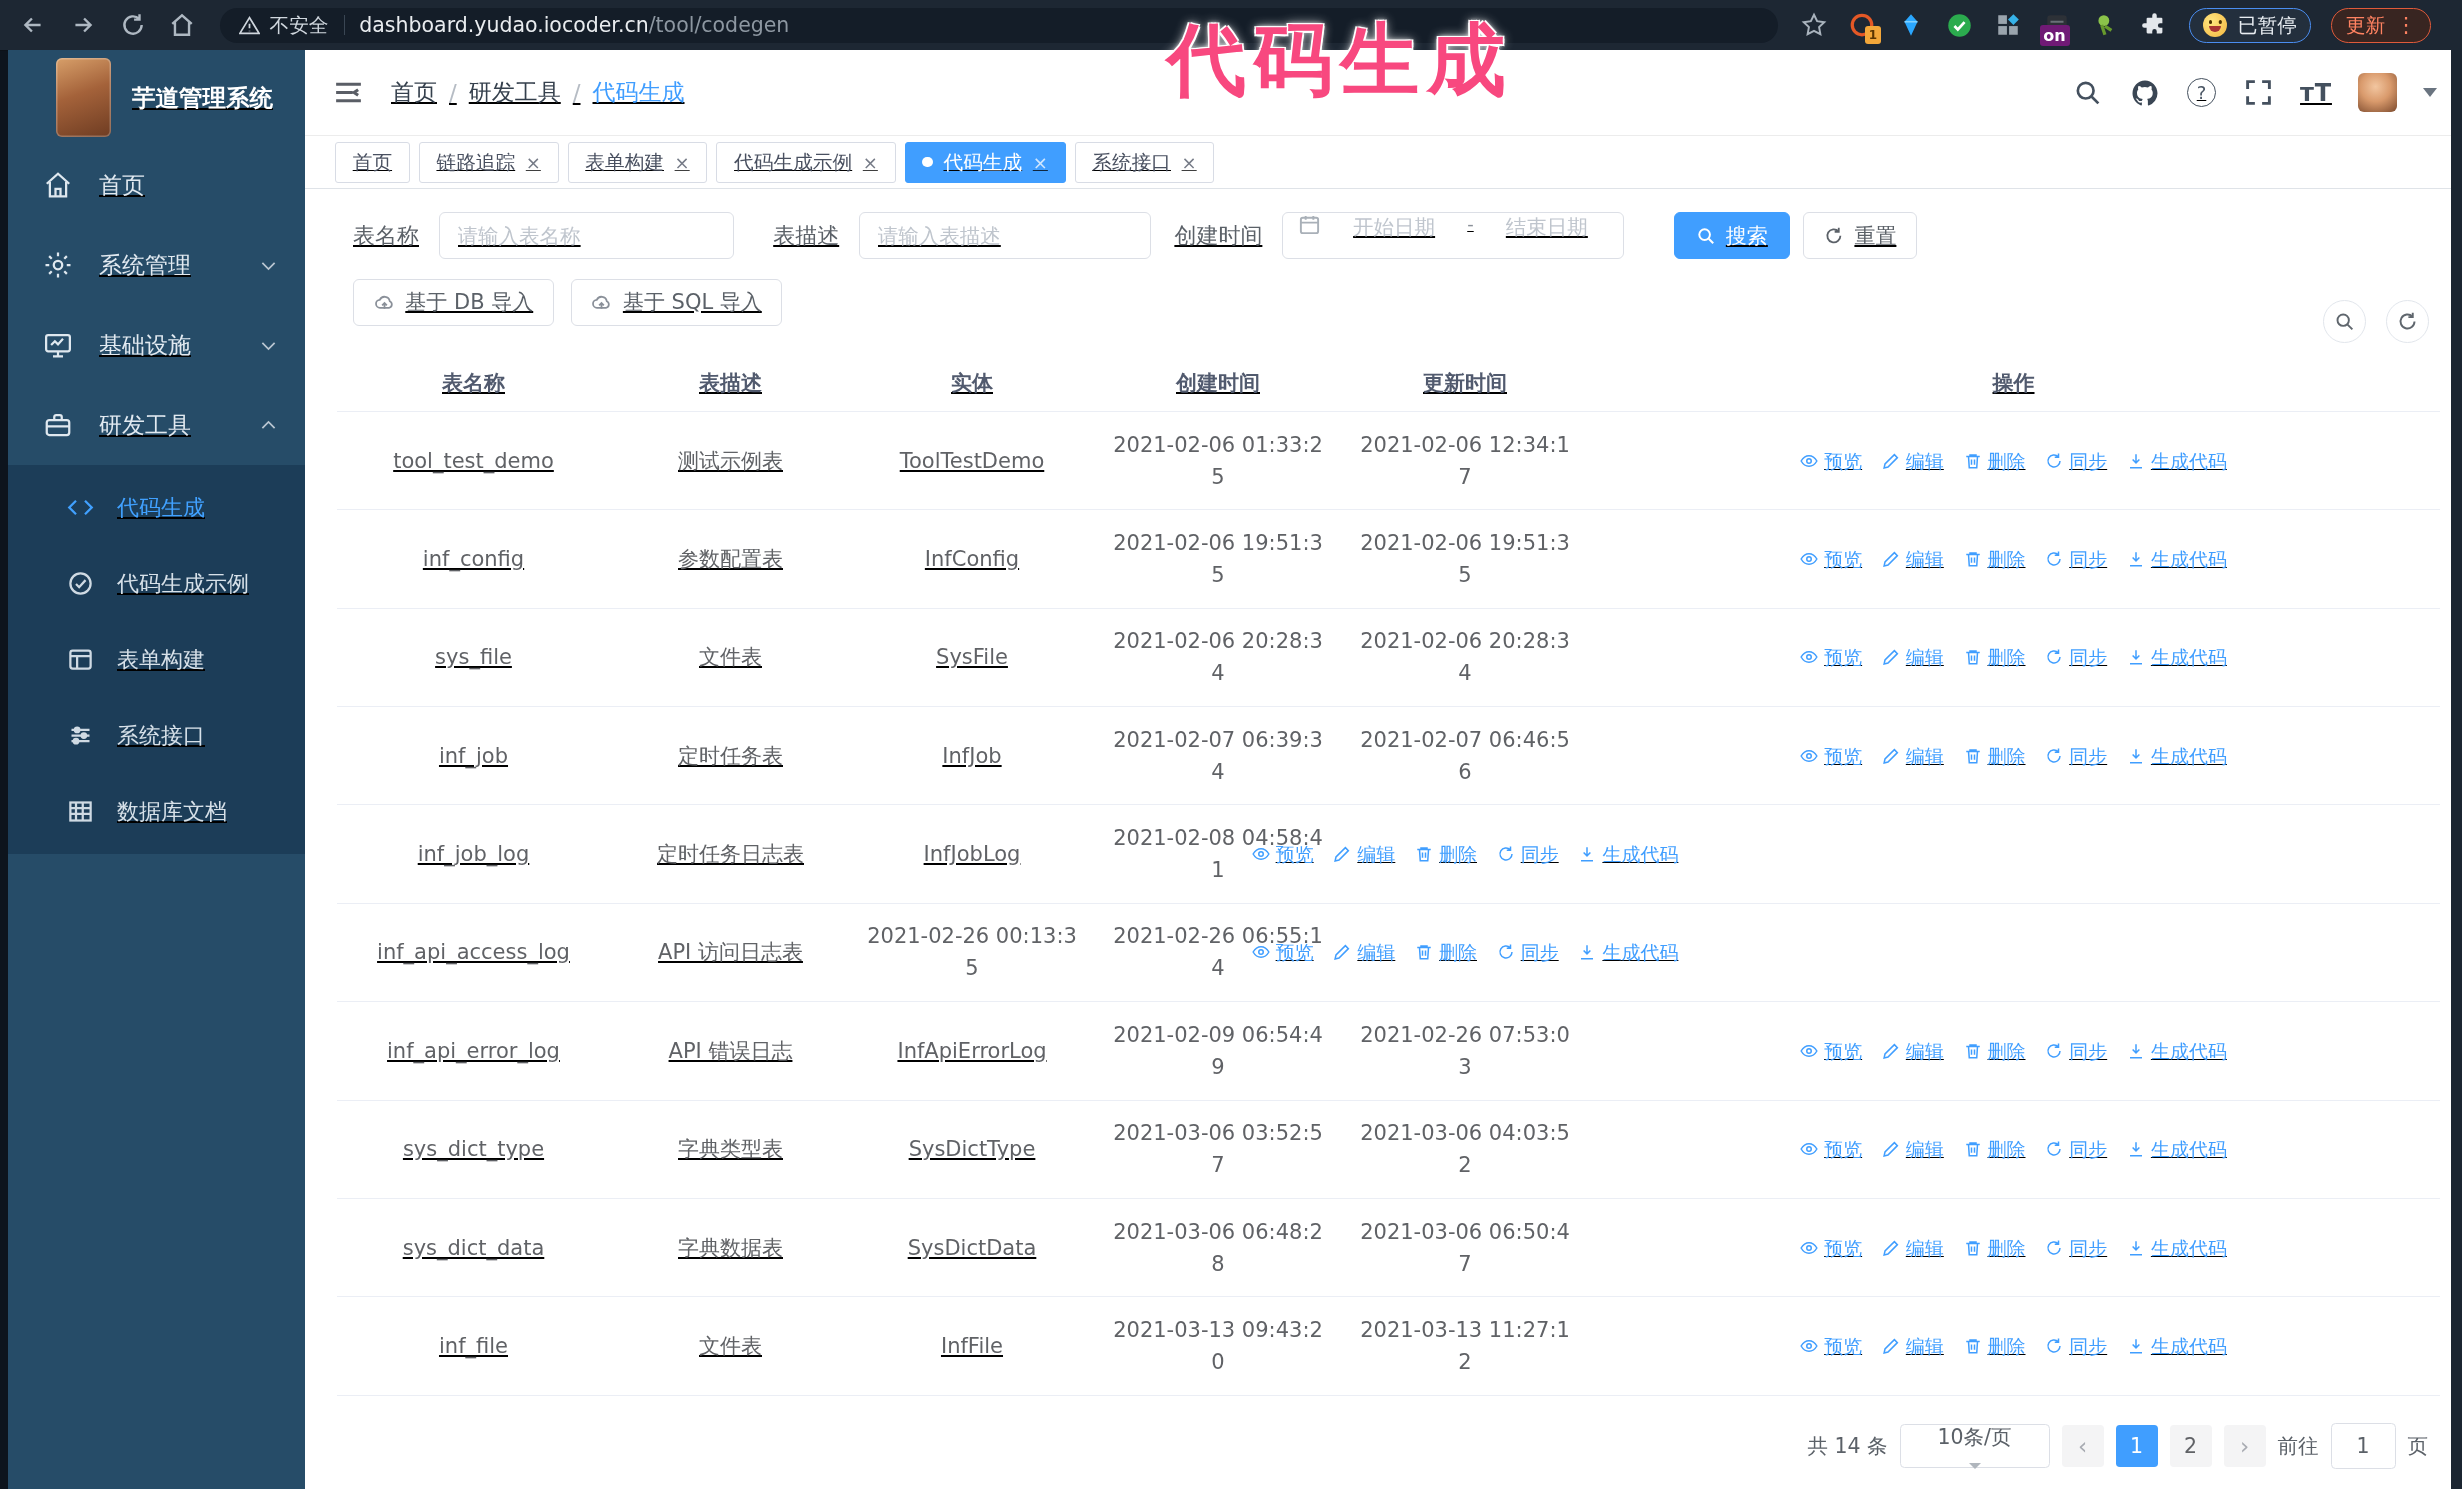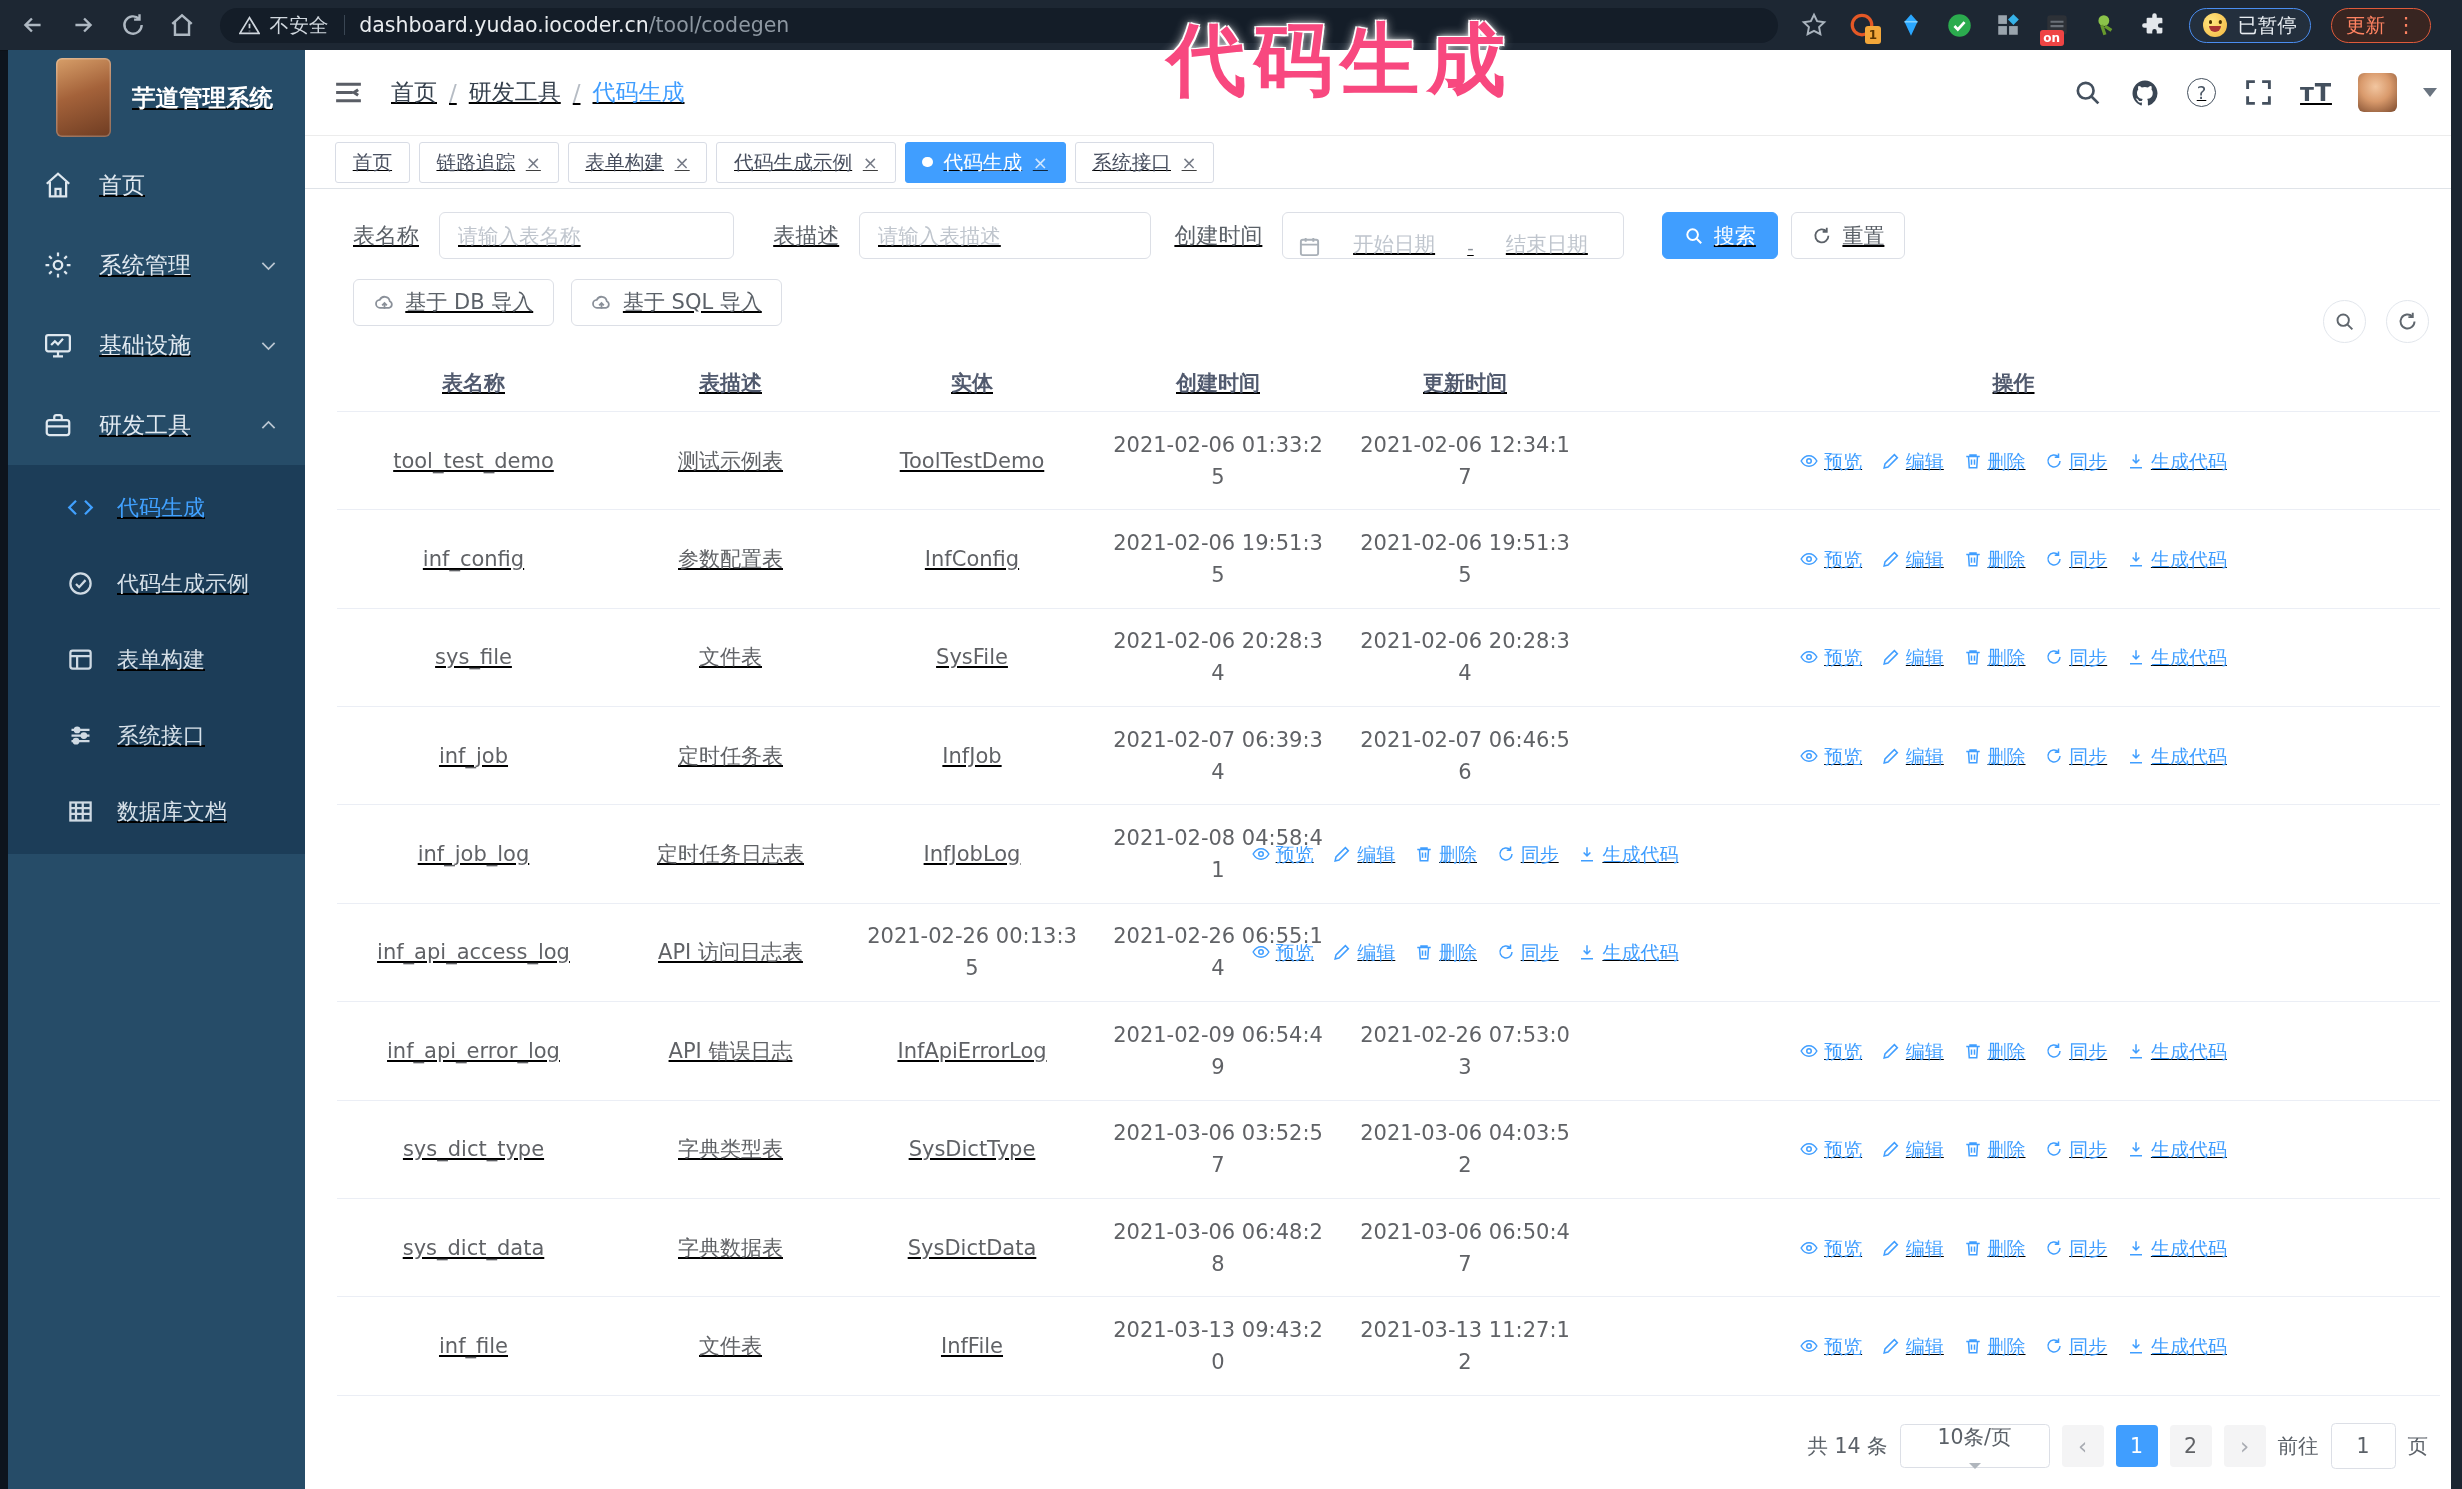--- a/index.html
+++ b/index.html
@@ -15,22 +15,22 @@
             display:flex;align-items:center;padding:0 19.7px;color:#c9d0d8;}
   .url-warn{color:#cfd6dd;margin-right:9px;}
   .url-sec{font-size:19.7px;color:#cfd6dd;}
   .url-div{width:0.8px;height:19.7px;background:#3a4653;margin:0 15px;}
   .url-host{font-size:20.5px;color:#e9ecef;}
   .url-path{font-size:20.5px;color:#8d97a1;}
   .chrome-right{display:flex;align-items:center;margin-left:21px;gap:19.7px;}
   .ext{width:29px;height:29px;position:relative;display:flex;align-items:center;justify-content:center;}
   .badge-num{position:absolute;right:-4.5px;bottom:-4.5px;width:16.7px;height:18px;background:#f3a73a;border-radius:3px;
              color:#5b3400;font-size:12px;display:flex;align-items:center;justify-content:center;font-weight:bold;}
-  .badge-on{position:absolute;left:-3px;bottom:-6px;padding:0.8px 3.8px;background:#ef4444;border-radius:3px;
-            color:#fff;font-size:12px;font-weight:bold;}
+  .badge-on{position:absolute;left:-3px;bottom:-6px;padding:0.8px 3.8px;background:#701a75;border-radius:3px;
+            color:#fff;font-size:16px;font-weight:bold;}
   .pill{height:35px;border-radius:17.4px;display:flex;align-items:center;padding:0 13.6px;gap:10.6px;box-sizing:border-box;}
   .pill-profile{border:1.9px solid #4a8df0;background:#232f3d;}
   .pill-profile .face{width:24px;height:24px;border-radius:50%;background:radial-gradient(circle at 35% 35%,#ffe680,#f4b63f);position:relative;}
   .pill-profile .face:before{content:"";position:absolute;left:5.3px;top:6.8px;width:3.8px;height:3.8px;border-radius:50%;background:#4a3000;box-shadow:9.8px 0 0 #4a3000;}
   .pill-profile .face:after{content:"";position:absolute;left:6px;top:13px;width:12px;height:6px;border-radius:0 0 12px 12px;background:#a33;}
   .pill-profile span{color:#e8edf2;font-size:19.7px;}
   .pill-update{border:1.9px solid #df5a3a;background:#382521;}
   .pill-update .upd{color:#ff8261;font-size:19.7px;}
   .pill-update .dots{color:#ff8261;font-size:21px;letter-spacing:0;line-height:1;}
 
@@ -81,22 +81,22 @@
   .tab .x:before{content:"×";}
 
   
   .filters{display:flex;align-items:center;padding:23px 0 0 48px;gap:13.6px;}
   .f-label{font-size:22px;color:#5b6168;margin-right:6px;}
   .inp{height:47px;border:0.8px solid #dcdfe6;border-radius:6px;background:#fff;font-size:20.5px;color:#333;
        padding:0 18px;box-sizing:border-box;font-family:inherit;}
   .inp::placeholder{color:#bfc5cd;}
   .inp-name{width:295px;margin-right:26px;}
   .inp-desc{width:292px;margin-right:10px;}
-  .date-inp{width:342px;height:47px;border:0.8px solid #dcdfe6;border-radius:6px;display:flex;align-items:flex-end;
-            padding:0 15px;box-sizing:border-box;gap:12px;margin-right:24px;}
+  .date-inp{width:342px;height:47px;border:0.8px solid #dcdfe6;border-radius:6px;display:flex;align-items:flex-start;
+            padding:0 15px;box-sizing:border-box;gap:12px;margin-right:36px;}
   .date-inp .ph{color:#bfc5cd;font-size:20.5px;flex:1;text-align:center;}
   .date-inp .sep{color:#8b9199;font-size:18px;}
   .cal{color:#a9b0b8;}
   .btn{height:47px;border-radius:6px;display:inline-flex;align-items:center;justify-content:center;
        font-size:21px;gap:10.6px;cursor:pointer;box-sizing:border-box;}
   .btn-primary{background:#409eff;color:#fff;border:0.8px solid #409eff;padding:0 21px;}
   .btn-plain{background:#fff;color:#5b6168;border:0.8px solid #dcdfe6;padding:0 19.7px;}
   .import-row{display:flex;align-items:center;gap:16.7px;padding:19.7px 0 0 48px;}
   .round-btns{position:absolute;top:250px;right:41px;display:flex;gap:19.7px;}
   .round-btn{width:41px;height:41px;border-radius:50%;border:0.8px solid #e2e6ec;background:#fff;color:#5f666d;

